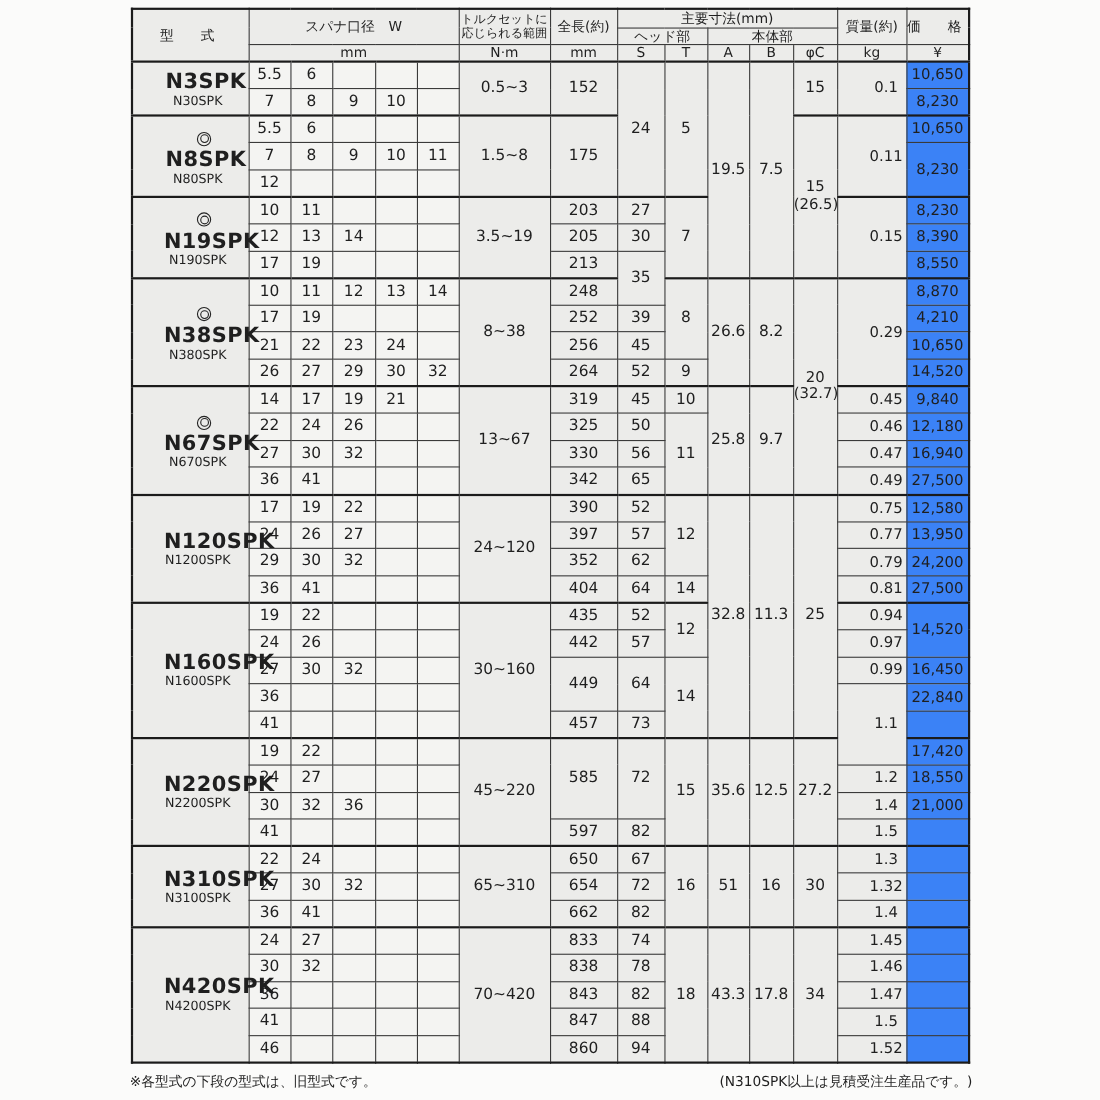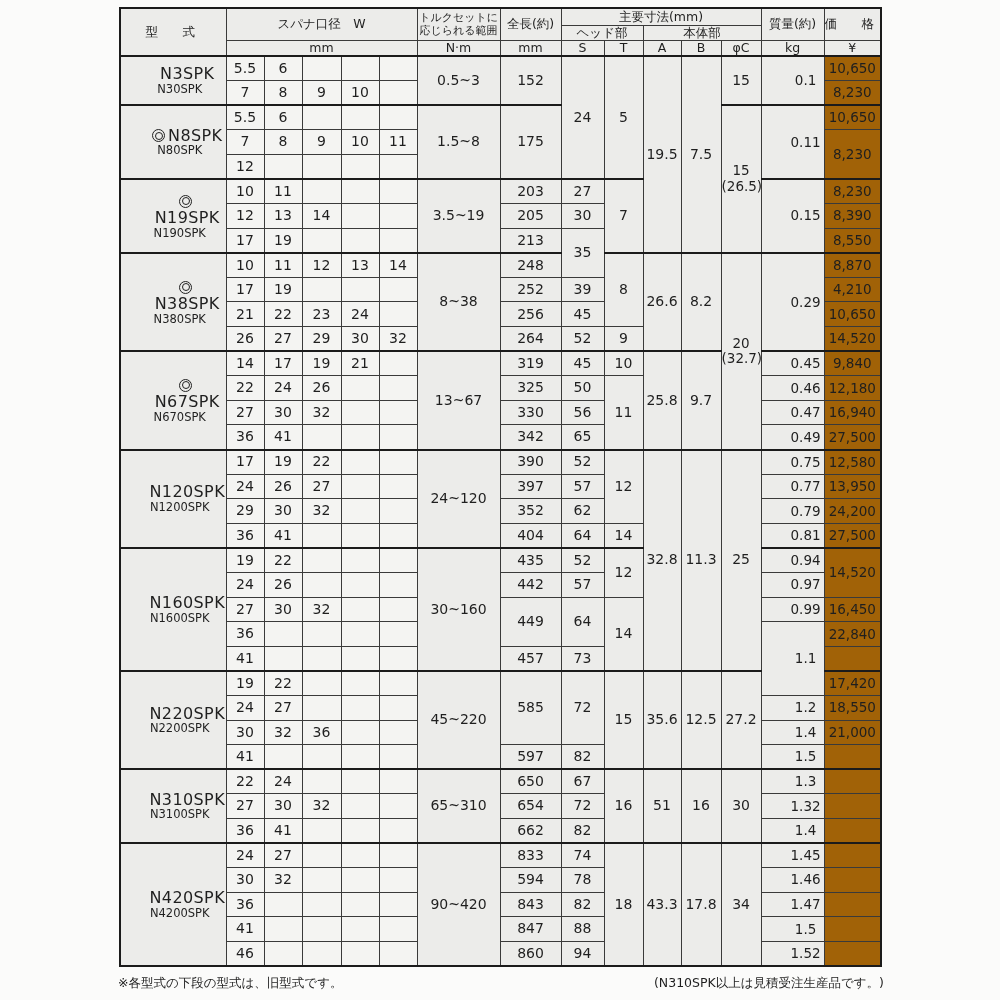--- a/index.html
+++ b/index.html
@@ -5,26 +5,26 @@
   html,body{margin:0;padding:0;}
   body{width:1000px;height:1000px;background:#fbfbfa;font-family:"DejaVu Sans","Liberation Sans",sans-serif;color:#1f1f1f;overflow:hidden;}
   table{border-collapse:collapse;table-layout:fixed;width:762px;margin:7px 0 0 119px;border:2px solid #1b1b1b;}
   th,td{border:1px solid #3a3a3a;background:#ececea;text-align:center;vertical-align:middle;padding:0;font-size:14px;font-weight:normal;line-height:1.1;}
   thead th{font-size:12.5px;}
   thead tr.hr1{height:17px;}
   thead tr.hr2{height:15px;}
   thead tr.hr3{height:16px;}
   tbody tr{height:24.6px;}
   td.w{background:#f4f4f2;}
-  td.p{background:#a16207;font-size:13.5px;}
+  td.p{background:#3b82f6;font-size:13.5px;}
   td.kg{font-size:13.5px;padding-left:26px;}
   .gt{border-top:2px solid #1b1b1b;}
   .pre{white-space:pre-line;font-size:13.5px;line-height:1.15;}
   .model{line-height:1.05;}
-  .m1{font-weight:normal;font-size:16px;letter-spacing:0.4px;padding-left:28px;}
+  .m1{font-weight:bold;font-size:19px;letter-spacing:0.4px;padding-left:28px;}
   .m2{font-size:11.5px;padding-left:13px;}
   .dc{display:inline-block;width:11px;height:11px;border:1.5px solid #222;border-radius:50%;position:relative;vertical-align:-1.5px;margin-right:3px;}
   .dc::after{content:"";position:absolute;left:1.5px;top:1.5px;right:1.5px;bottom:1.5px;border:1px solid #222;border-radius:50%;}
   .two{font-size:11px;line-height:1.2;}
   .wide{letter-spacing:6px;}
   .notes{margin:7px 0 0 118px;width:766px;font-size:12.5px;line-height:1.45;}
   .noterow{display:flex;justify-content:space-between;}
 </style>
 </head>
 <body>
@@ -494,37 +494,37 @@
 <tr>
   <td class="model gt" rowspan="5">
     <div class="m1">N420SPK</div>
     <div class="m2">N4200SPK</div>
   </td>
   <td class="w gt">24</td>
   <td class="w gt">27</td>
   <td class="w gt"></td>
   <td class="w gt"></td>
   <td class="w gt"></td>
-  <td class="gt" rowspan="5">90~420</td>
+  <td class="gt" rowspan="5">70~420</td>
   <td class="gt">833</td>
   <td class="gt">74</td>
   <td class="gt" rowspan="5">18</td>
   <td class="gt" rowspan="5">43.3</td>
   <td class="gt" rowspan="5">17.8</td>
   <td class="gt" rowspan="5">34</td>
   <td class="kg gt">1.45</td>
   <td class="p gt"></td>
 </tr>
 <tr>
   <td class="w">30</td>
   <td class="w">32</td>
   <td class="w"></td>
   <td class="w"></td>
   <td class="w"></td>
-  <td>594</td>
+  <td>838</td>
   <td>78</td>
   <td class="kg">1.46</td>
   <td class="p"></td>
 </tr>
 <tr>
   <td class="w">36</td>
   <td class="w"></td>
   <td class="w"></td>
   <td class="w"></td>
   <td class="w"></td>

